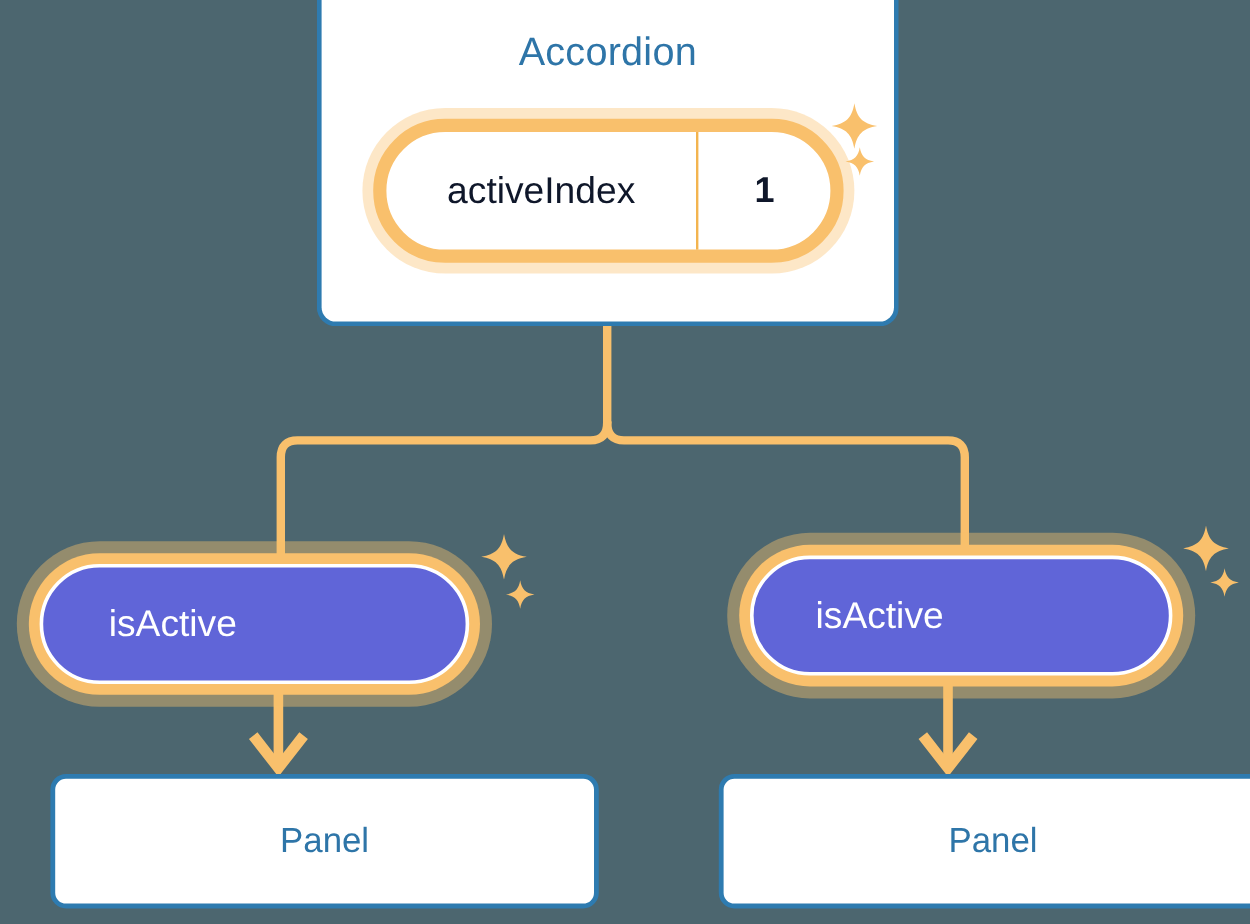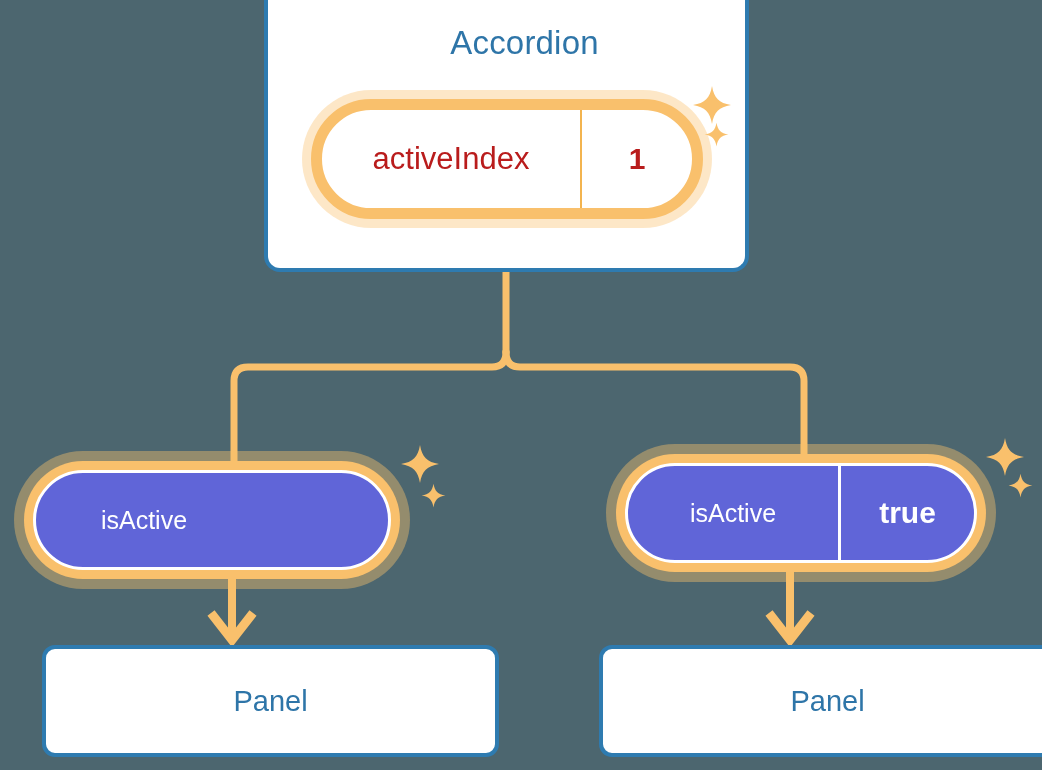--- a/index.html
+++ b/index.html
@@ -51,21 +51,20 @@
 
   .accordion-title {
     position: absolute;
     top: 28px;
     left: 0;
     width: 100%;
     text-align: center;
     font-size: 33px;
     color: #2e75a8;
     letter-spacing: 0.2px;
-    margin-left: 18px;
   }
 
   .panel-box {
     width: 457px;
     height: 112px;
     border-radius: 13px;
   }
   .panel-box.left  { left: 42px;  top: 645px; }
   .panel-box.right { left: 599px; top: 645px; }
 
@@ -104,21 +103,21 @@
     width: 100%;
     height: 100%;
     background: #ffffff;
     border: 11px solid #f9c06c;
     box-shadow: 0 0 0 9px rgba(249,192,108,0.38);
   }
   .pill-white .cell {
     display: flex;
     align-items: center;
     justify-content: center;
-    color: #b91c1c;
+    color: #0f172a;
   }
   .pill-white .cell-key {
     flex: 0 0 258px;
     font-size: 31px;
     font-weight: 400;
   }
   .pill-white .cell-val {
     flex: 1 1 auto;
     font-size: 30px;
     font-weight: 700;
@@ -135,21 +134,21 @@
       0 0 0 9px #f9c06c,
       0 0 0 19px rgba(249,192,108,0.42);
   }
   .pill-purple .cell {
     display: flex;
     align-items: center;
     justify-content: center;
     color: #ffffff;
   }
   .pill-purple .cell-key {
-    font-size: 25px;
+    font-size: 31px;
     font-weight: 400;
   }
   .pill-purple .cell-val {
     font-size: 30px;
     font-weight: 700;
     border-left: 3px solid #ffffff;
   }
 
   .pill-left {
     left: 33px;
@@ -234,21 +233,20 @@
     </svg>
   </div>
 
   <div class="node-box panel-box left">
     <div class="panel-label">Panel</div>
   </div>
 
   <div class="pill-wrap pill-purple pill-right">
     <div class="pill">
       <div class="cell cell-key">isActive</div>
-      <div class="cell cell-val">true</div>
     </div>
   </div>
 
   <div class="sparkle" style="left:985px; top:437px;">
     <svg width="40" height="40" viewBox="0 0 40 40">
       <path d="M20 1 C22 13 27 18 39 20 C27 22 22 27 20 39 C18 27 13 22 1 20 C13 18 18 13 20 1 Z" fill="#f9c06c"></path>
     </svg>
   </div>
   <div class="sparkle" style="left:1008px; top:473px;">
     <svg width="25" height="25" viewBox="0 0 40 40">

